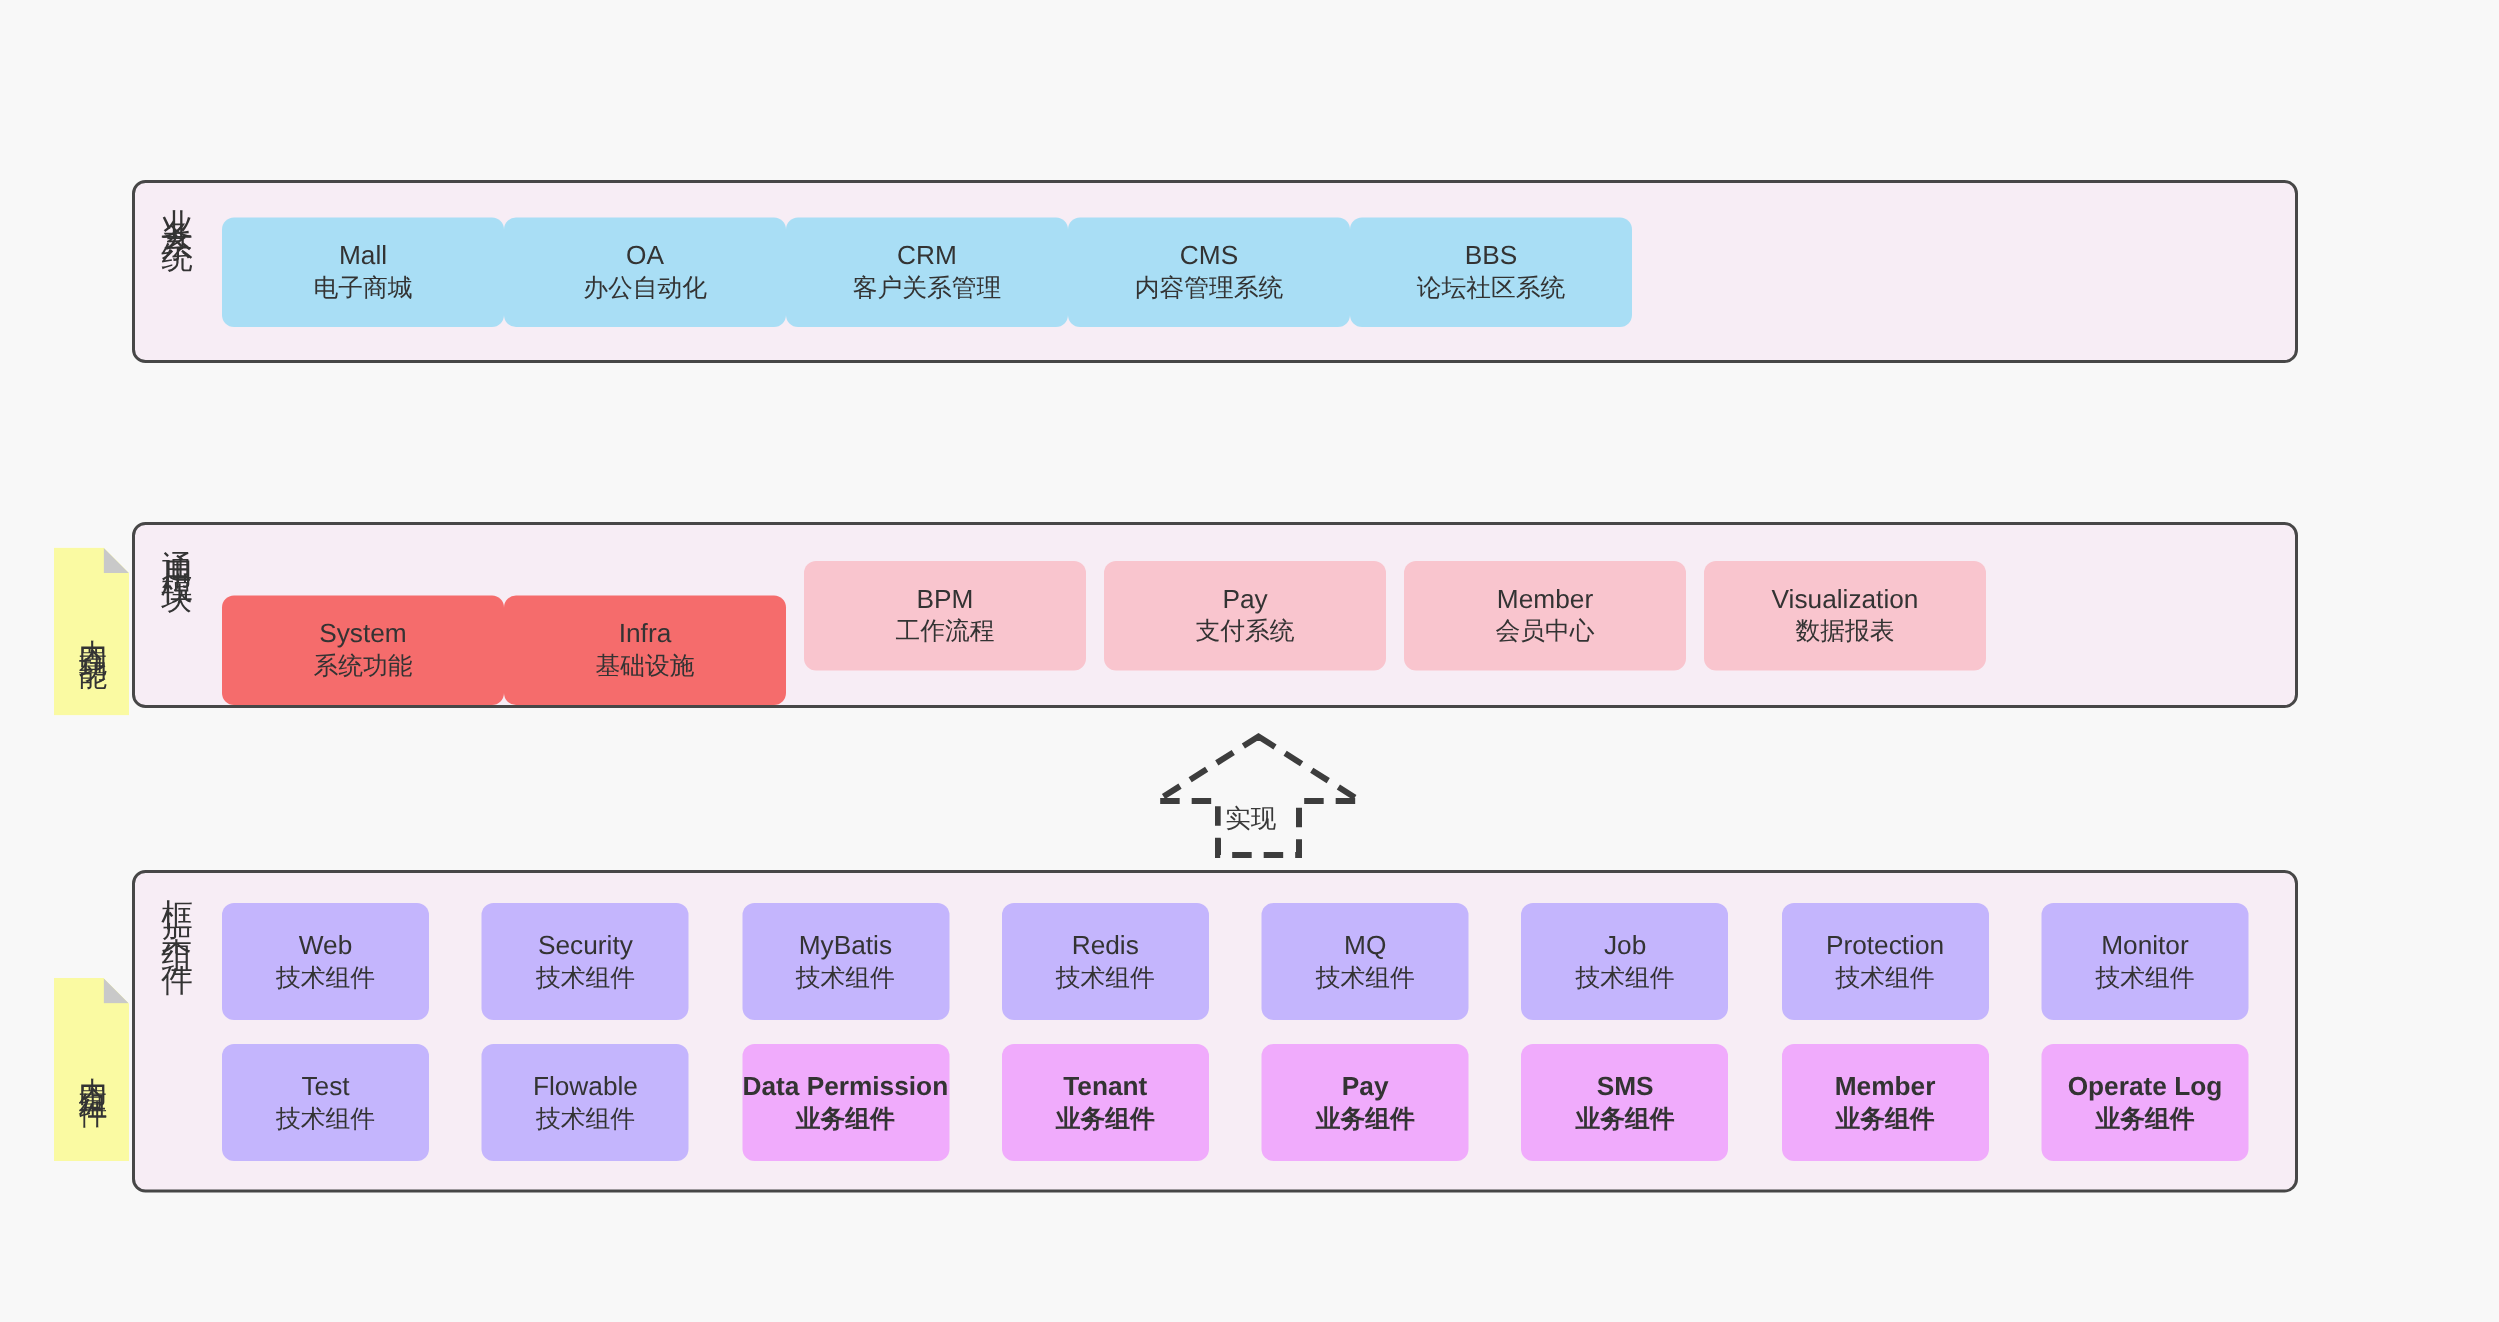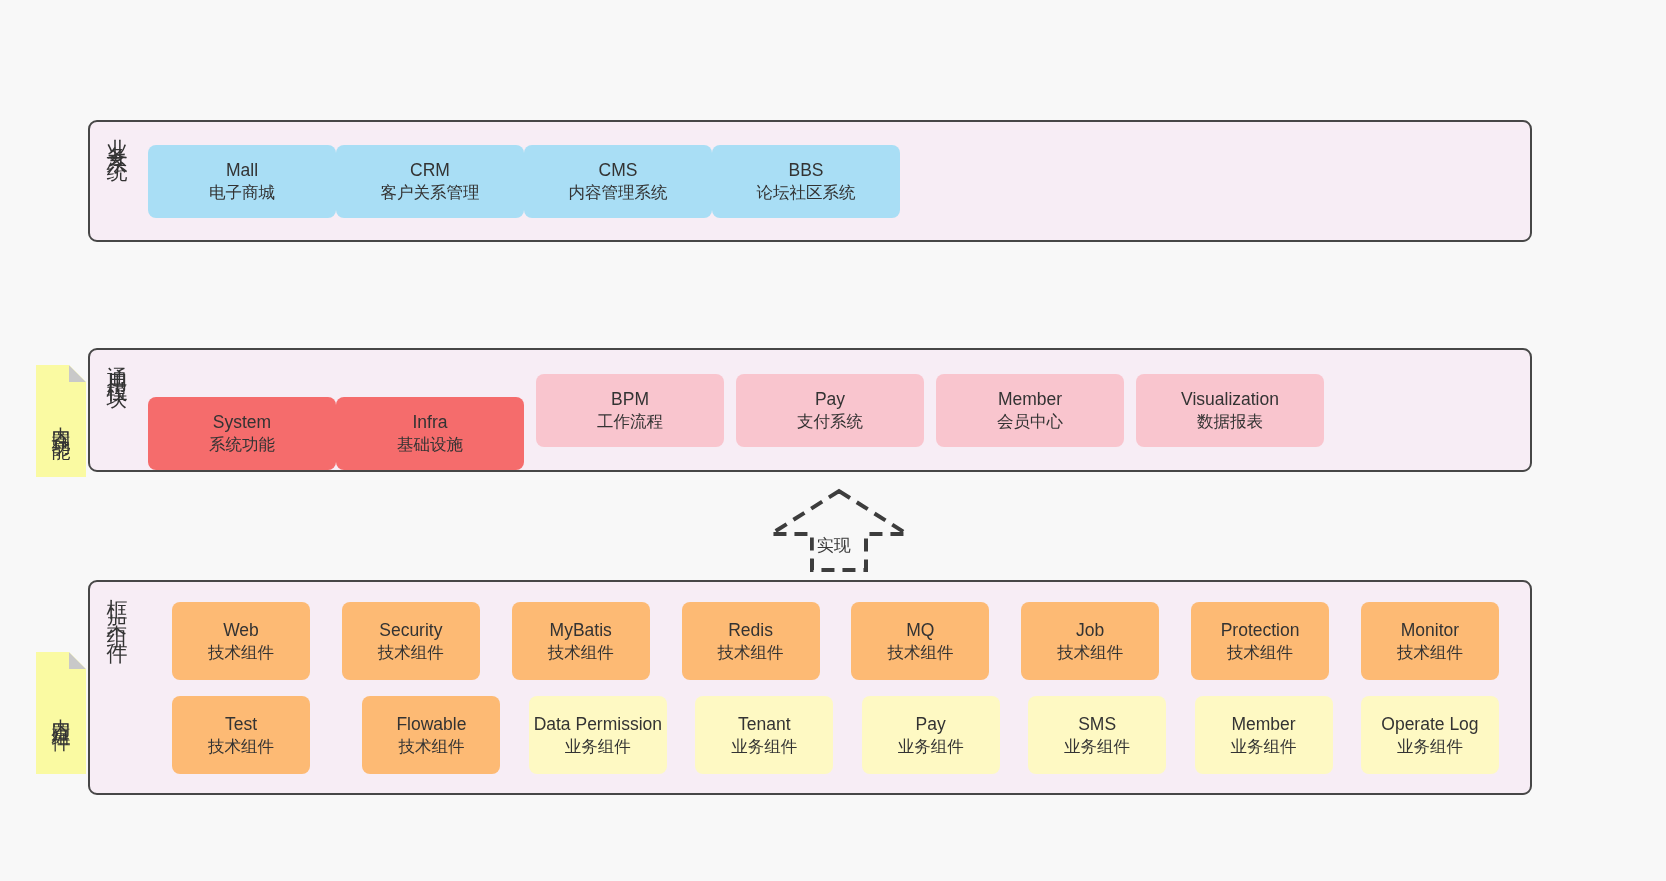--- a/index.html
+++ b/index.html
@@ -56,22 +56,22 @@
     align-items:center;justify-content:center;
     text-align:center;
     line-height:1.32;
   }
   .box .box-name{font-size:17.5px;}
   .box .box-desc{font-size:16.5px;}
   .layer-3 .box{width:138px;height:78px;line-height:1.3;}
   .blue{background:#a9def5;}
   .red{background:#f56c6c;margin-top:46px;}
   .pink{background:#f9c5ce;margin-left:12px;}
-  .green{background:#fdba74;margin-left:24px;}
-  .lightgreen{background:#fef9c3;}
+  .green{background:#c4b5fd;}
+  .lightgreen{background:#f0abfc;font-weight:bold;}
   
   .arrow{position:absolute;width:142px;height:86px;}
   .arrow-1{left:755px;top:256px;}
   .arrow-2{left:768px;top:488px;}
   .arrow svg{position:absolute;left:0;top:0;}
   .arrow-label{
     position:absolute;
     left:50%;top:44px;
     transform:translateX(-63%);
     background:#f8f8f8;
@@ -113,20 +113,24 @@
 <div class="canvas">
 
   <section class="layer layer-1">
     <div class="layer-label">业务系统</div>
     <div class="box-row">
       <div class="box blue">
         <div class="box-name">Mall</div>
         <div class="box-desc">电子商城</div>
       </div>
       <div class="box blue">
+        <div class="box-name">OA</div>
+        <div class="box-desc">办公自动化</div>
+      </div>
+      <div class="box blue">
         <div class="box-name">CRM</div>
         <div class="box-desc">客户关系管理</div>
       </div>
       <div class="box blue">
         <div class="box-name">CMS</div>
         <div class="box-desc">内容管理系统</div>
       </div>
       <div class="box blue">
         <div class="box-name">BBS</div>
         <div class="box-desc">论坛社区系统</div>

